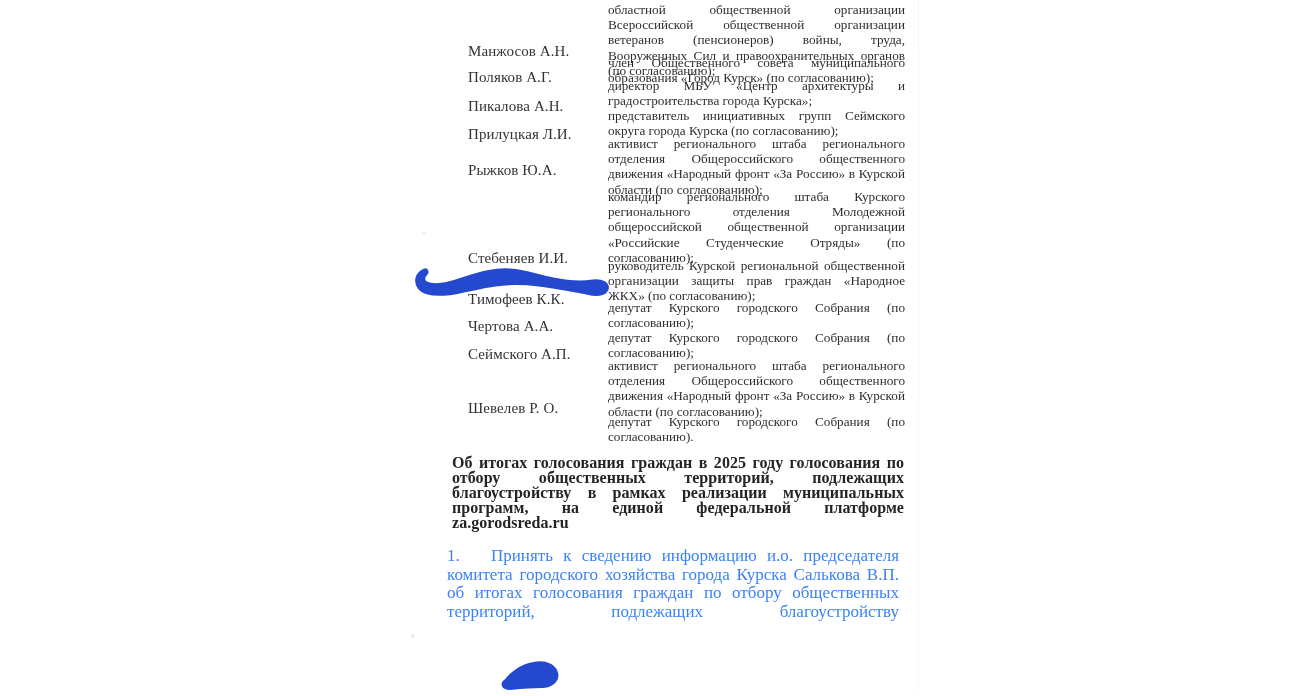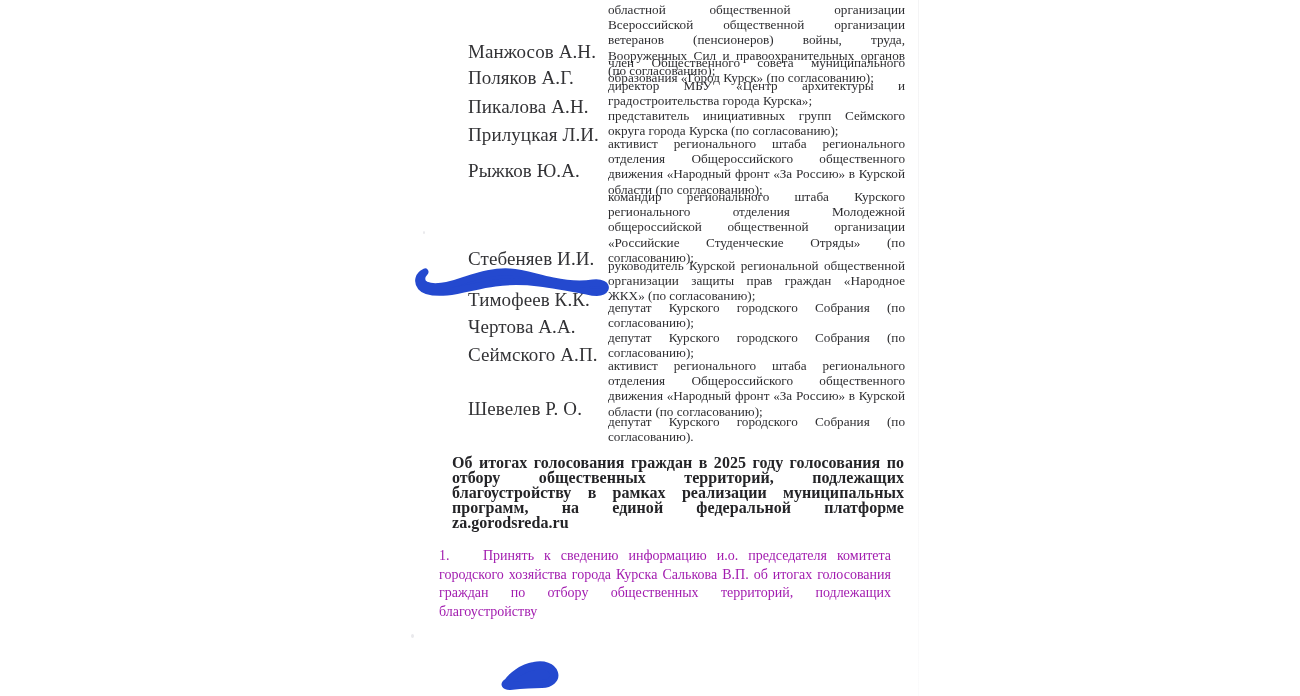--- a/index.html
+++ b/index.html
@@ -53,21 +53,21 @@
     width: 535px;
   }
   .roster-row {
     position: relative;
     display: block;
   }
   .name-cell {
     position: absolute;
     left: 85px;
     width: 140px;
-    font-size: 19px;
+    font-size: 15px;
     line-height: 15px;
     letter-spacing: 0.1px;
     color: #333336;
     white-space: nowrap;
   }
   .desc-cell {
     position: absolute;
     left: 225px;
     width: 297px;
     font-size: 13.2px;
@@ -92,25 +92,25 @@
     font-weight: bold;
     text-align: justify;
     text-align-last: left;
     color: #242427;
     letter-spacing: 0.05px;
   }
 
   
   .body-block {
     position: absolute;
-    left: 56px;
+    left: 64px;
     width: 452px;
-    font-size: 14px;
+    font-size: 17px;
     line-height: 18.6px;
-    color: #a21caf;
+    color: #3b82f6;
   }
   .body-para {
     text-align: justify;
     text-align-last: left;
     margin: 0;
     text-indent: 0;
   }
   .body-para.justify-all { text-align: justify; text-align-last: justify; }
   .num-lead { display: inline-block; min-width: 44px; }
 

